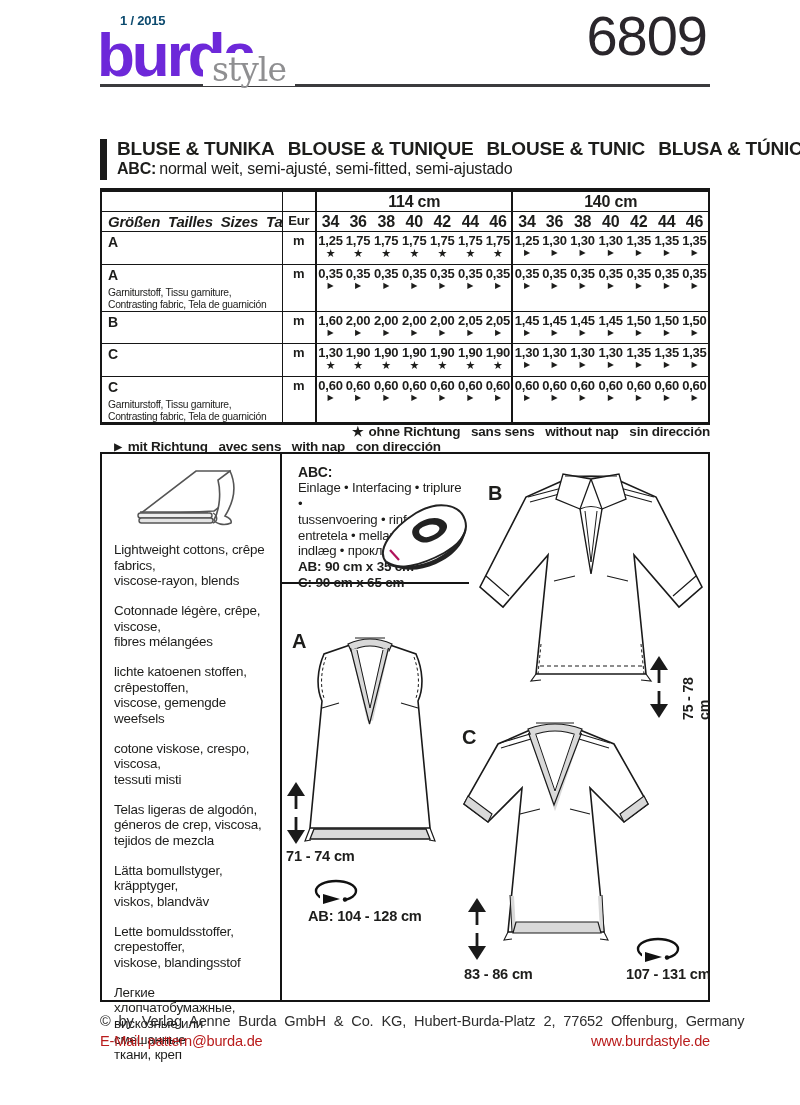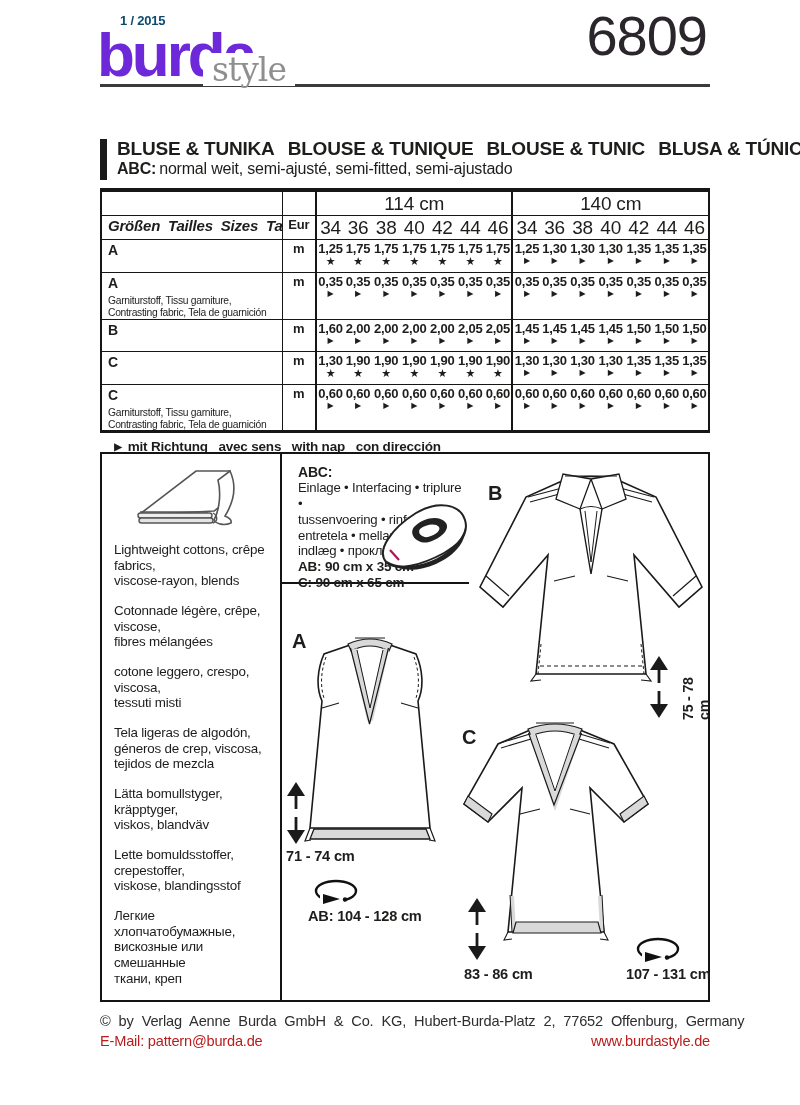--- a/index.html
+++ b/index.html
@@ -25,21 +25,21 @@
   #qty-table { position:absolute; left:100px; top:188px; border-collapse:collapse; table-layout:fixed; width:610px;
     border:2.5px solid #161616; border-top:4px solid #161616; border-bottom:3px solid #161616; }
   #qty-table td { border-top:1.4px solid #161616; vertical-align:top; text-align:center; padding:0; overflow:hidden; }
   #qty-table tr:first-child td { border-top:none; }
   #qty-table .h20{height:20px}.h33{height:33px}.h47{height:47px}.h32{height:32px}.h45{height:45px}
   #qty-table .lbl { width:181px; text-align:left; padding:1px 0 0 6px; border-right:1.4px solid #161616; }
   #qty-table .szh { font-weight:bold; font-size:15px; white-space:pre;font-style:italic; }
   #qty-table .eur { width:34px; font-weight:bold; font-size:13px; padding-top:1px; }
   #qty-table .thickR { border-right:2.2px solid #161616; }
   #qty-table .thickL { border-left:2.2px solid #161616; }
-  #qty-table .grp, #qty-table .sz { font-weight:normal; font-size:19px; padding-top:1px; }
+  #qty-table .grp, #qty-table .sz { font-weight:bold; font-size:16px; padding-top:1px; }
   #qty-table .view { font-size:14px; font-weight:bold; line-height:14px; }
   #qty-table .sub { font-weight:normal; font-size:10.3px; line-height:11.5px; padding-top:3px; letter-spacing:-0.3px; }
   #qty-table .num { font-weight:bold; font-size:13px; line-height:15px; padding-top:1px; }
   #qty-table .sym { font-size:8px; line-height:10px; }
   #qty-table .sym.star { font-size:11px; line-height:11px; }
 
   
   .legend { left:100px; top:424px; width:610px; font-size:13.5px; font-weight:bold; white-space:pre; }
   .legend .r { position:absolute; right:0; top:0; }
   .lg-tri { font-size:10px; vertical-align:1px; margin-right:6px; }
@@ -410,43 +410,46 @@
           <td class="val">
             <div class="num">0,60</div>
             <div class="sym">▶</div>
           </td>
         </tr>
       </tbody>
     </table>
 
   <div class="abs legend">
     <span><span class="lg-tri">▶</span><span>mit Richtung   avec sens   with nap   con dirección</span></span>
+    <span class="r"><span class="lg-star">★</span><span>ohne Richtung   sans sens   without nap   sin dirección</span></span>
   </div>
 
   <div class="abs panel">
     <div class="divider"></div>
     <div class="hline"></div>
 
     <svg class="abs" style="left:24px;top:8px" width="128" height="78" viewBox="0 0 128 78">
       <path d="M14,52 L70,9 L104,9 L104,24 C104,34 97,43 88,49 L30,52 Z" fill="#fff" stroke="#555" stroke-width="1.6"></path>
       <path d="M104,9 C110,22 109,38 99,54 C104,56 106,58 105,61 C98,64 90,62 88,58 C94,47 95,30 92,18 Z" fill="#fff" stroke="#555" stroke-width="1.6"></path>
       <path d="M14,50 L82,50" stroke="#555" stroke-width="1.4"></path>
       <rect x="12" y="51" width="74" height="5" rx="2.5" fill="#eee" stroke="#555" stroke-width="1.4"></rect>
       <rect x="13" y="56" width="74" height="5" rx="2.5" fill="#e4e4e4" stroke="#555" stroke-width="1.4"></rect>
       <path d="M87,51 C92,54 92,59 87,61" fill="none" stroke="#555" stroke-width="1.4"></path>
     </svg>
 
     <div class="fabrics">
       <p>Lightweight cottons, crêpe fabrics,
 viscose-rayon, blends</p>
       <p>Cotonnade légère, crêpe, viscose,
 fibres mélangées</p>
-      <p>cotone leggero, crespo, viscosa,
+      <p>lichte katoenen stoffen, crêpestoffen,
+viscose, gemengde weefsels</p>
+      <p>cotone viskose, crespo, viscosa,
 tessuti misti</p>
-      <p>Tela ligeras de algodón,
+      <p>Telas ligeras de algodón,
 géneros de crep, viscosa,
 tejidos de mezcla</p>
       <p>Lätta bomullstyger, kräpptyger,
 viskos, blandväv</p>
       <p>Lette bomuldsstoffer, crepestoffer,
 viskose, blandingsstof</p>
       <p>Легкие хлопчатобумажные,
 вискозные или смешанные
 ткани, креп</p>
     </div>

